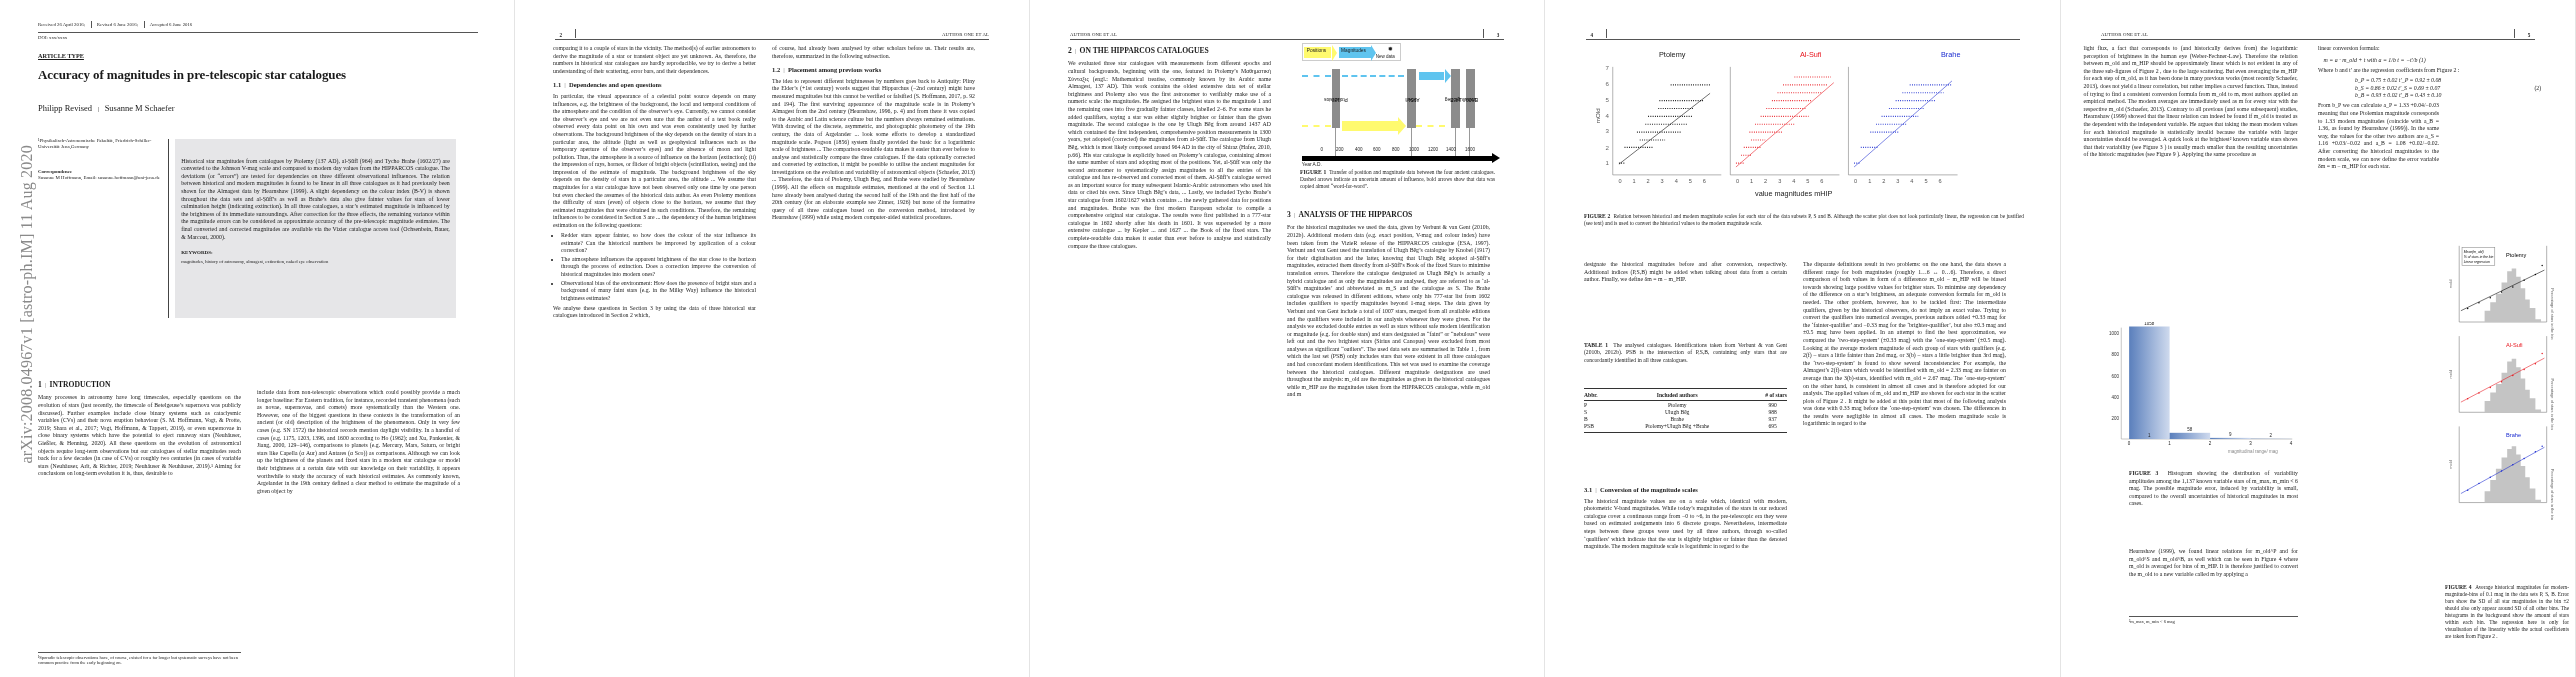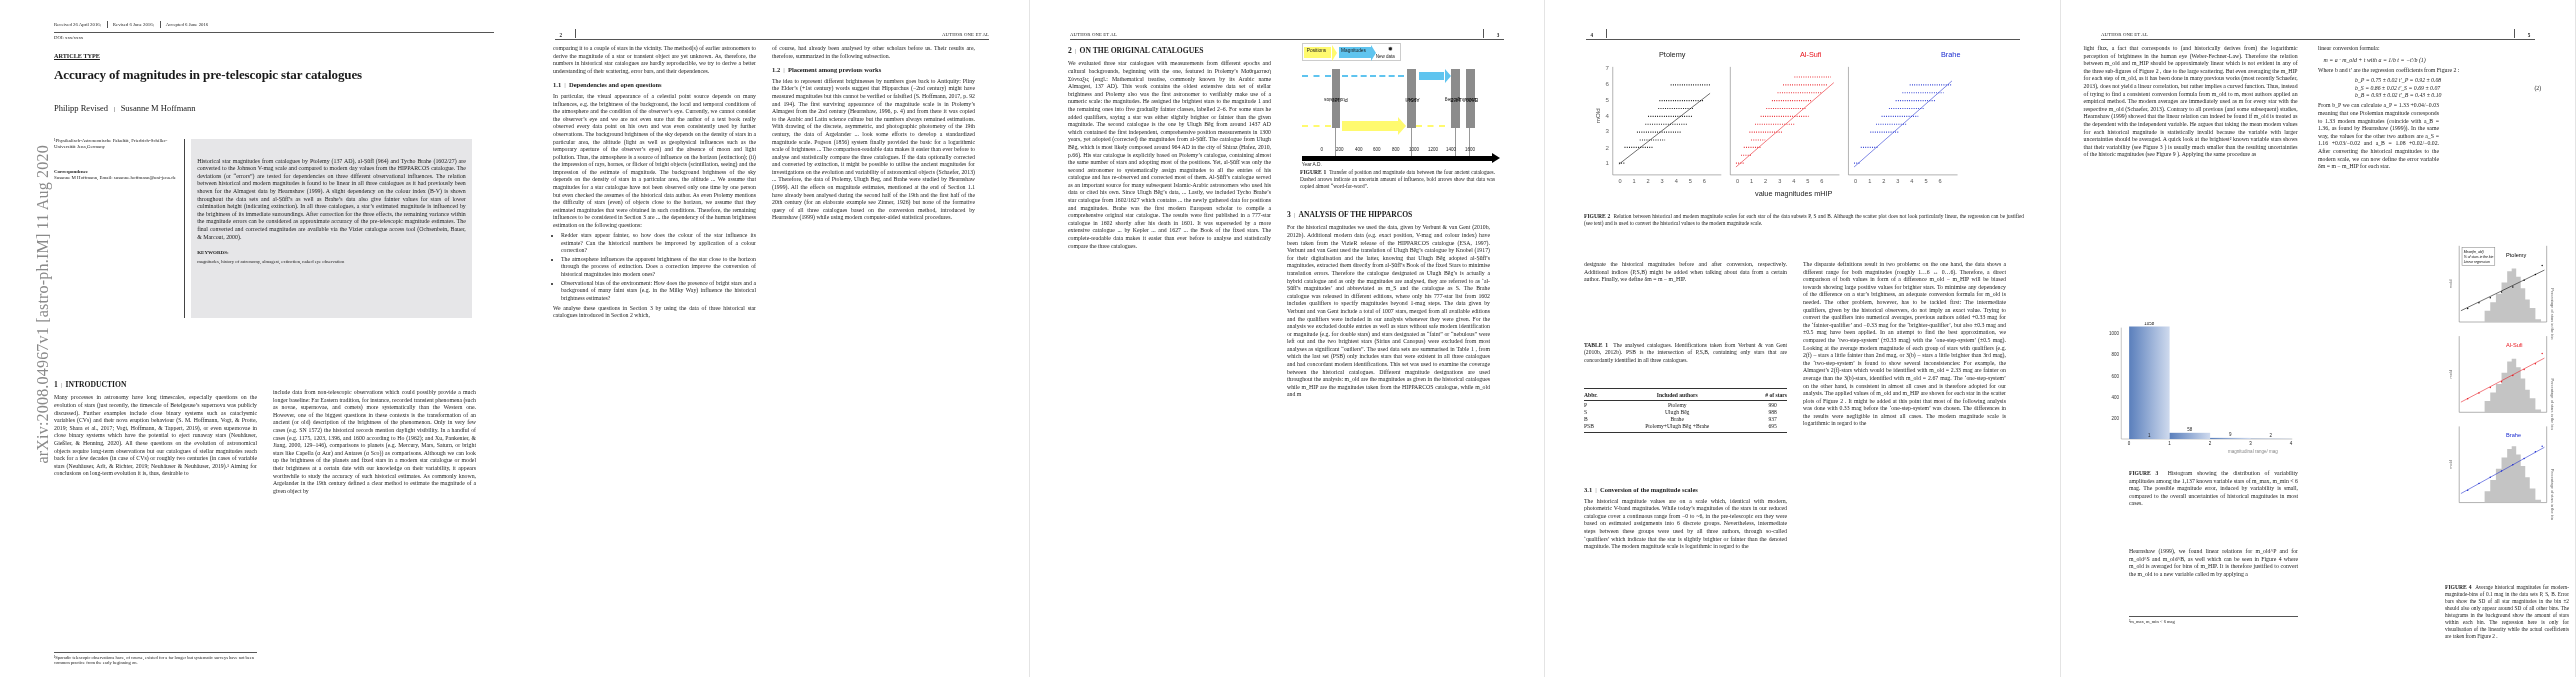--- a/index.html
+++ b/index.html
@@ -1,19 +1,19 @@
 <!DOCTYPE html>
 <html style="font-size:9px"><head>
 <meta charset="utf-8">
 <style>
 *{box-sizing:border-box;margin:0;padding:0}
 html,body{width:2576px;height:677px;background:#fff;overflow:hidden}
 body{font-family:"Liberation Serif","DejaVu Serif",serif;color:#1a1a1a;position:relative}
 .page{position:absolute;top:0;width:515px;height:677px;background:#fff;border-right:0.6px solid #e4e4e4;overflow:hidden}
-.p1{left:16px}.p2{left:515px}.p3{left:1030px}.p4{left:1546px}.p5{left:2061px}
+.p1{left:0}.p2{left:515px}.p3{left:1030px}.p4{left:1546px}.p5{left:2061px}
 .runhead{position:absolute;top:29px;left:40px;right:40px;height:11.3px;border-bottom:0.7px solid #555;font-size:4.8px;letter-spacing:0.1px}
 .runhead .pn{position:absolute;top:3.4px;font-weight:bold;font-size:5.1px}
 .runhead .bar{position:absolute;top:0;width:0.6px;height:9px;background:#555}
 .runhead .auth{position:absolute;top:3.4px;left:0}
 .col{position:absolute;font-size:5.8px;line-height:7.6px;text-align:justify;hyphens:auto}
 .col p{margin-bottom:0;text-indent:0}
 .sec{font-weight:bold;font-size:7.6px;margin:2.3px 0 4.5px}
 .subsec{font-weight:bold;font-size:6.5px;margin:5.6px 0 3.4px}
 .sec .sep,.subsec .sep{font-weight:normal;color:#444;margin:0 3.4px;font-size:5.1px}
 .caption{font-size:5.3px;line-height:7px;text-align:justify}
@@ -66,21 +66,21 @@
     <span class="vbar"></span>
     <span>Revised 6 June 2016;</span>
     <span class="vbar"></span>
     <span>Accepted 6 June 2016</span>
   </div>
   <div class="dateline"></div>
   <div class="doi">DOI: xxx/xxxx</div>
   <div class="atype">ARTICLE TYPE</div>
   <div class="title">Accuracy of magnitudes in pre-telescopic star catalogues</div>
   <div class="authors">
-    <span>Philipp Revised</span><span class="s">|</span><span>Susanne M Hoffmann</span>
+    <span>Philipp Revised</span><span class="s">|</span><span>Susanne M Schaefer</span>
   </div>
   <div class="affil">¹Physikalisch-Astronomische Fakultät, Friedrich-Schiller-Universität Jena,Germany</div>
   <div class="corr">
     <b>Correspondence</b>
     <span>Susanne M Hoffmann, Email: susanne.hoffmann@uni-jena.de</span>
   </div>
   <div class="arxiv">arXiv:2008.04967v1  [astro-ph.IM]  11 Aug 2020</div>
   <div class="absline"></div>
   <div class="abstract">
     <div>Historical star magnitudes from catalogues by Ptolemy (137 AD), al-Ṣūfī (964) and Tycho Brahe (1602/27) are converted to the Johnson V-mag scale and compared to modern day values from the HIPPARCOS catalogue. The deviations (or “errors”) are tested for dependencies on three different observational influences. The relation between historical and modern magnitudes is found to be linear in all three catalogues as it had previously been shown for the Almagest data by Hearnshaw (1999). A slight dependency on the colour index (B-V) is shown throughout the data sets and al-Ṣūfī’s as well as Brahe’s data also give fainter values for stars of lower culmination height (indicating extinction). In all three catalogues, a star’s estimated magnitude is influenced by the brightness of its immediate surroundings. After correction for the three effects, the remaining variance within the magnitude errors can be considered as approximate accuracy of the pre-telescopic magnitude estimates. The final converted and corrected magnitudes are available via the Vizier catalogue access tool (Ochsenbein, Bauer, &amp; Marcout, 2000).</div>
@@ -121,21 +121,21 @@
   </div>
 </div>
 
 <div class="page p3">
   <div class="runhead">
     <span class="auth">AUTHOR ONE ET AL</span>
     <span class="bar" style="right:20.3px"></span>
     <span class="pn" style="right:4.5px">3</span>
   </div>
   <div class="col" style="top:45px;left:38px;width:203px">
-    <div class="sec"><span>2</span><span class="sep">|</span><span>ON THE ORIGINAL CATALOGUES</span></div>
+    <div class="sec"><span>2</span><span class="sep">|</span><span>ON THE HIPPARCOS CATALOGUES</span></div>
     <p>We evaluated three star catalogues with measurements from different epochs and cultural backgrounds, beginning with the one, featured in Ptolemy’s Μαθηματική Σύνταξις (engl.: Mathematical treatise, commonly known by its Arabic name Almagest, 137 AD). This work contains the oldest extensive data set of stellar brightness and Ptolemy also was the first astronomer to verifiably make use of a numeric scale: the magnitudes. He assigned the brightest stars to the magnitude 1 and the remaining ones into five gradually fainter classes, labelled 2–6. For some stars he added qualifiers, saying a star was either slightly brighter or fainter than the given magnitude. The second catalogue is the one by Ulugh Bēg from around 1437 AD which contained the first independent, comprehensive position measurements in 1300 years, yet adopted (corrected) the magnitudes from al-Ṣūfī. The catalogue from Ulugh Bēg, which is most likely composed around 964 AD in the city of Shiraz (Hafez, 2010, p.66). His star catalogue is explicitly based on Ptolemy’s catalogue, containing almost the same number of stars and adopting most of the positions. Yet, al-Ṣūfī was only the second astronomer to systematically assign magnitudes to all the entries of his catalogue and has re-observed and corrected most of them. Al-Ṣūfī’s catalogue served as an important source for many subsequent Islamic-Arabic astronomers who used his data or cited his own. Since Ulugh Bēg’s data, ... Lastly, we included Tycho Brahe’s star catalogue from 1602/1627 which contains ... the newly gathered data for positions and magnitudes. Brahe was the first modern European scholar to compile a comprehensive original star catalogue. The results were first published in a 777-star catalogue in 1602 shortly after his death in 1601. It was superseded by a more extensive catalogue ... by Kepler ... and 1627 ... the Book of the fixed stars. The complete-readable data makes it easier than ever before to analyse and statistically compare the three catalogues.</p>
   </div>
 
   <div class="fig1">
     <div class="legendbox">
       <div class="arrowlbl" style="left:1.7px;top:2.8px;background:#fffa6e;width:27px">Positions</div>
       <div style="position:absolute;left:29px;top:0.6px;border-left:5.6px solid #fffa6e;border-top:8px solid transparent;border-bottom:8px solid transparent"></div>
       <div class="arrowlbl" style="left:36px;top:2.8px;background:#5fc4ef;width:33px">Magnitudes</div>
       <div style="position:absolute;left:68px;top:0.6px;border-left:5.6px solid #5fc4ef;border-top:8px solid transparent;border-bottom:8px solid transparent"></div>
       <span style="position:absolute;left:85px;top:0.6px;font-size:6.2px">✹</span>

